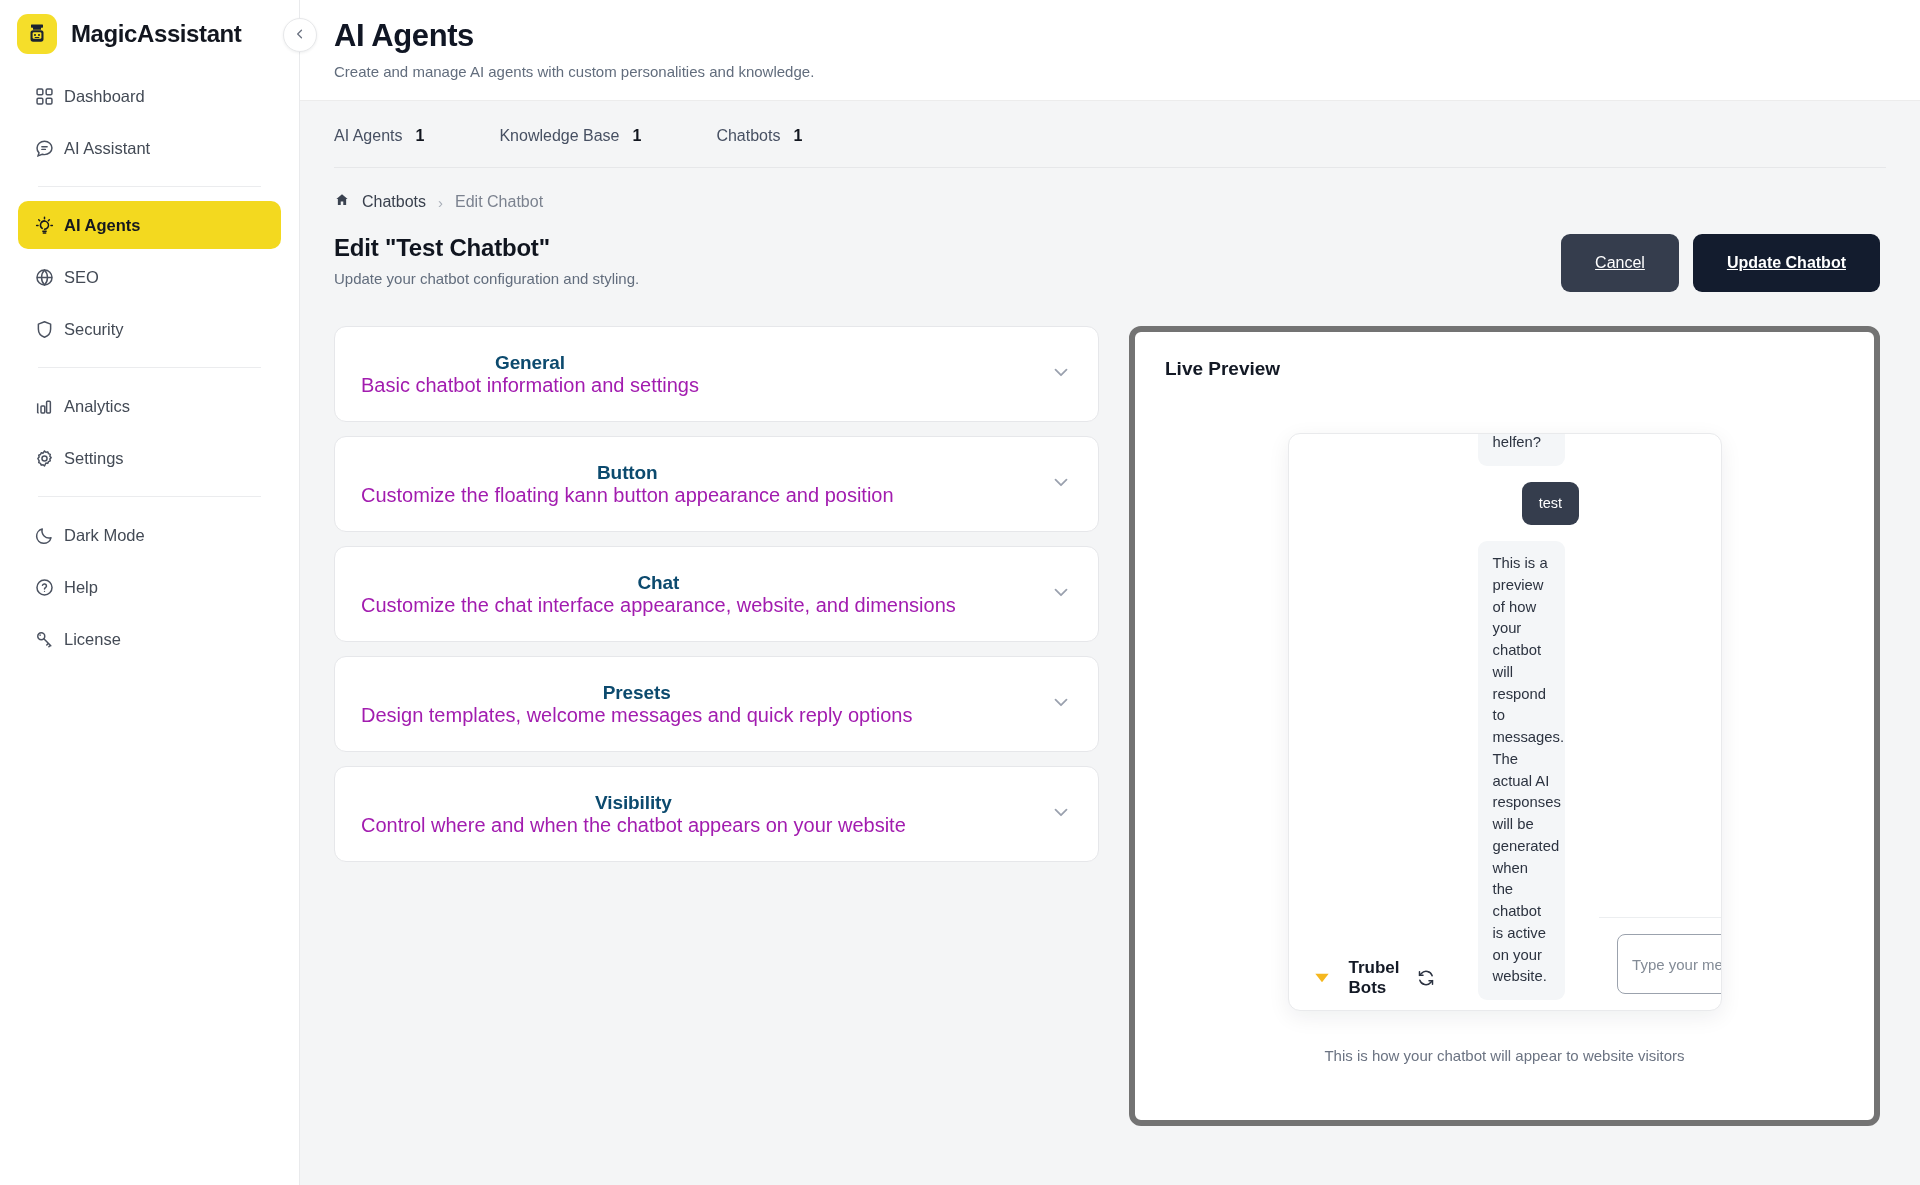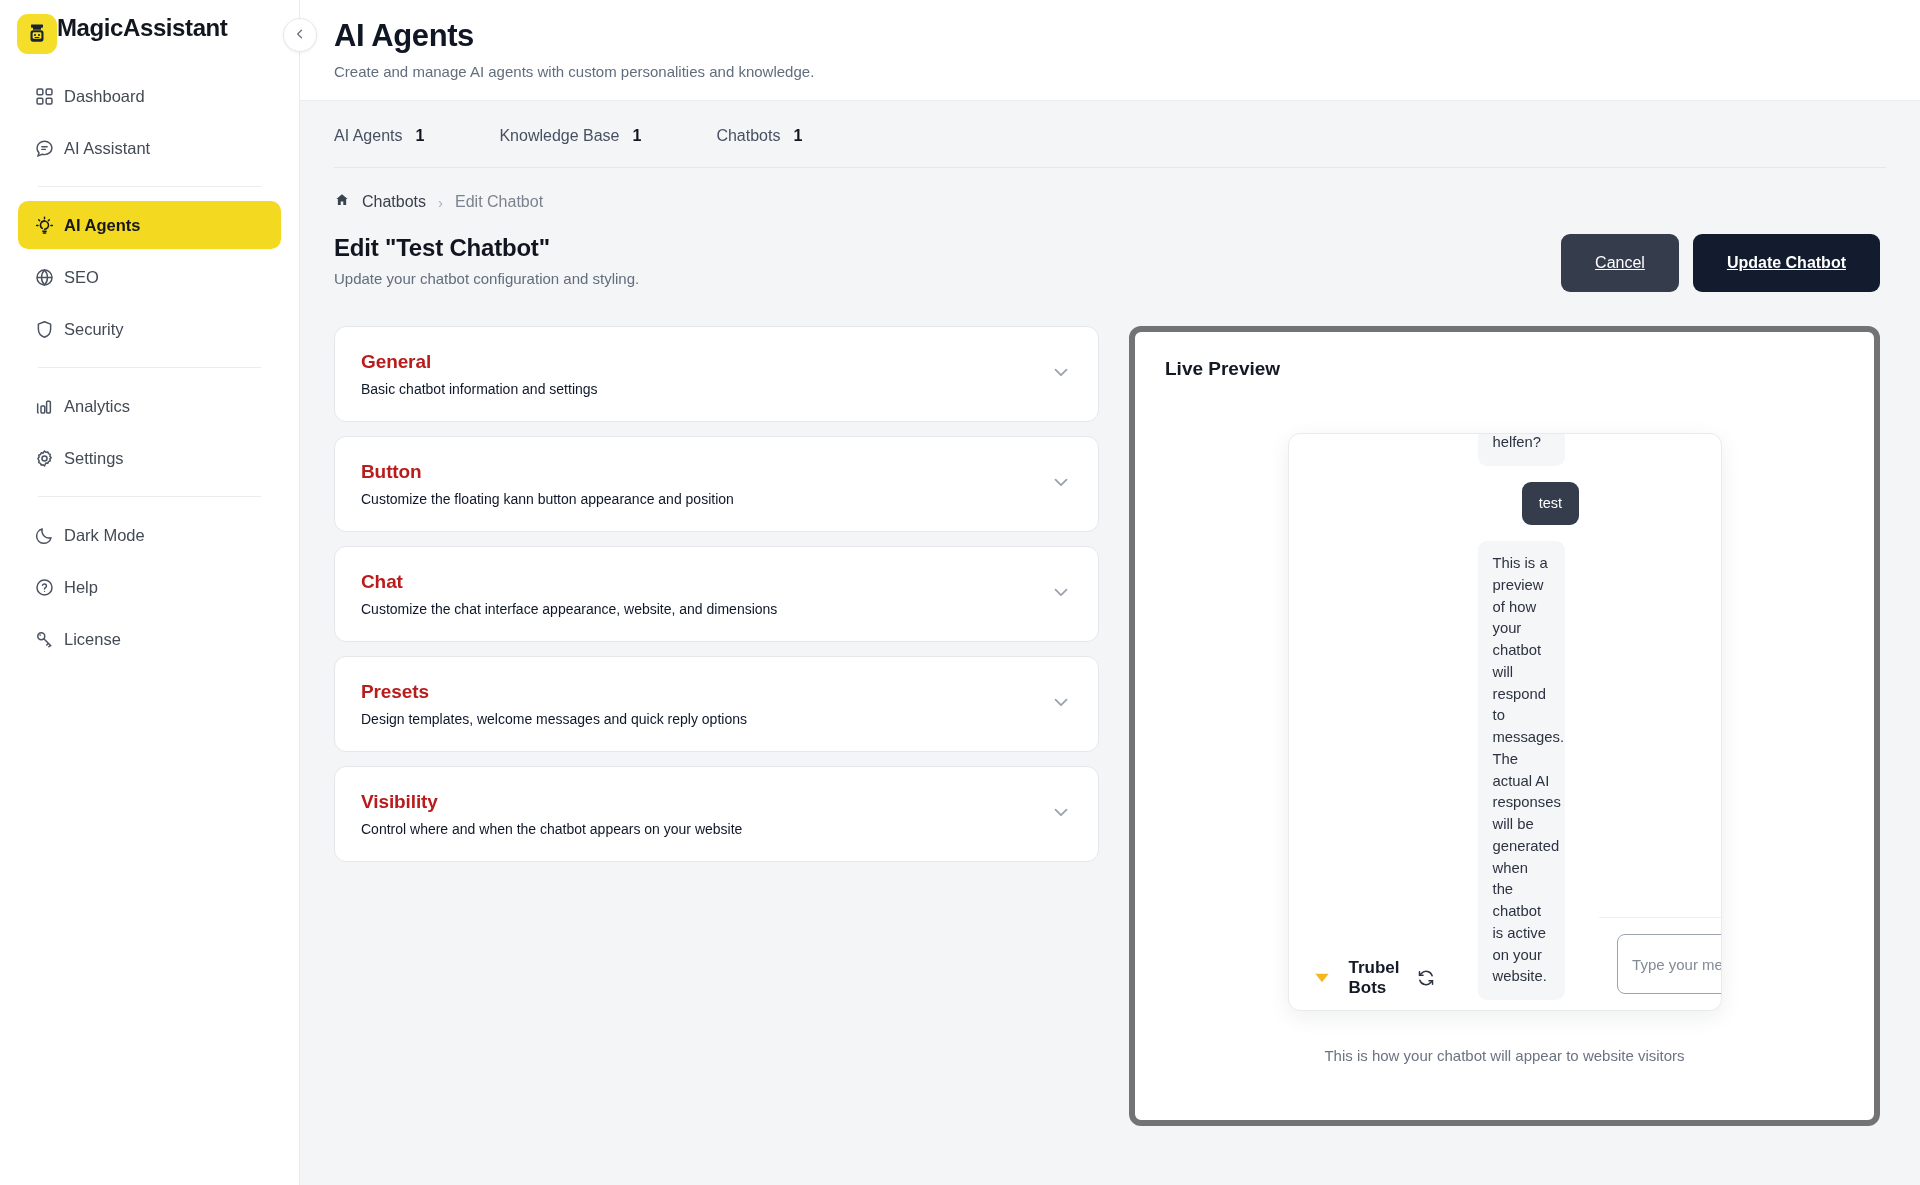--- a/index.html
+++ b/index.html
@@ -15,21 +15,21 @@
   
   .sidebar {
     width: 300px; height: 100%;
     background: #ffffff;
     border-right: 1px solid #e9eaec;
     flex: 0 0 300px;
     padding: 0 0 0 0;
     position: relative;
   }
   .brand {
-    display: flex; 
+    display: flex; align-items: center; gap: 14px;
     padding: 14px 0 18px 17px;
   }
   .brand-logo {
     width: 40px; height: 40px; border-radius: 11px;
     background: #f5de2a;
     display: flex; align-items: center; justify-content: center;
     flex: 0 0 40px;
   }
   .brand-name {
     font-size: 24px; font-weight: 700; letter-spacing: -0.4px;
@@ -114,22 +114,22 @@
   .acc-card {
     background: #ffffff;
     border: 1px solid #e6e7ea;
     border-radius: 12px;
     padding: 22px 26px;
     margin-bottom: 14px;
     display: flex; align-items: center; justify-content: space-between;
     cursor: pointer;
     min-height: 96px;
   }
-  .acc-title { font-size: 19px; font-weight: 700; color: #b91c1c; letter-spacing: -0.1px; }
-  .acc-desc { font-size: 14px; color: #0f172a; margin-top: 8px; }
+  .acc-title { font-size: 19px; font-weight: 700; color: #0c4a6e; letter-spacing: -0.1px; text-align: center; }
+  .acc-desc { font-size: 20px; color: #a21caf; }
   .chev { color: #9aa1ae; flex: 0 0 auto; }
 
   .preview-card {
     background: #ffffff;
     border: 6px solid #737373;
     border-radius: 12px;
     padding: 26px 30px 34px 30px;
     min-height: 800px;
   }
   .preview-heading { font-size: 19px; font-weight: 600; color: #131925; }

